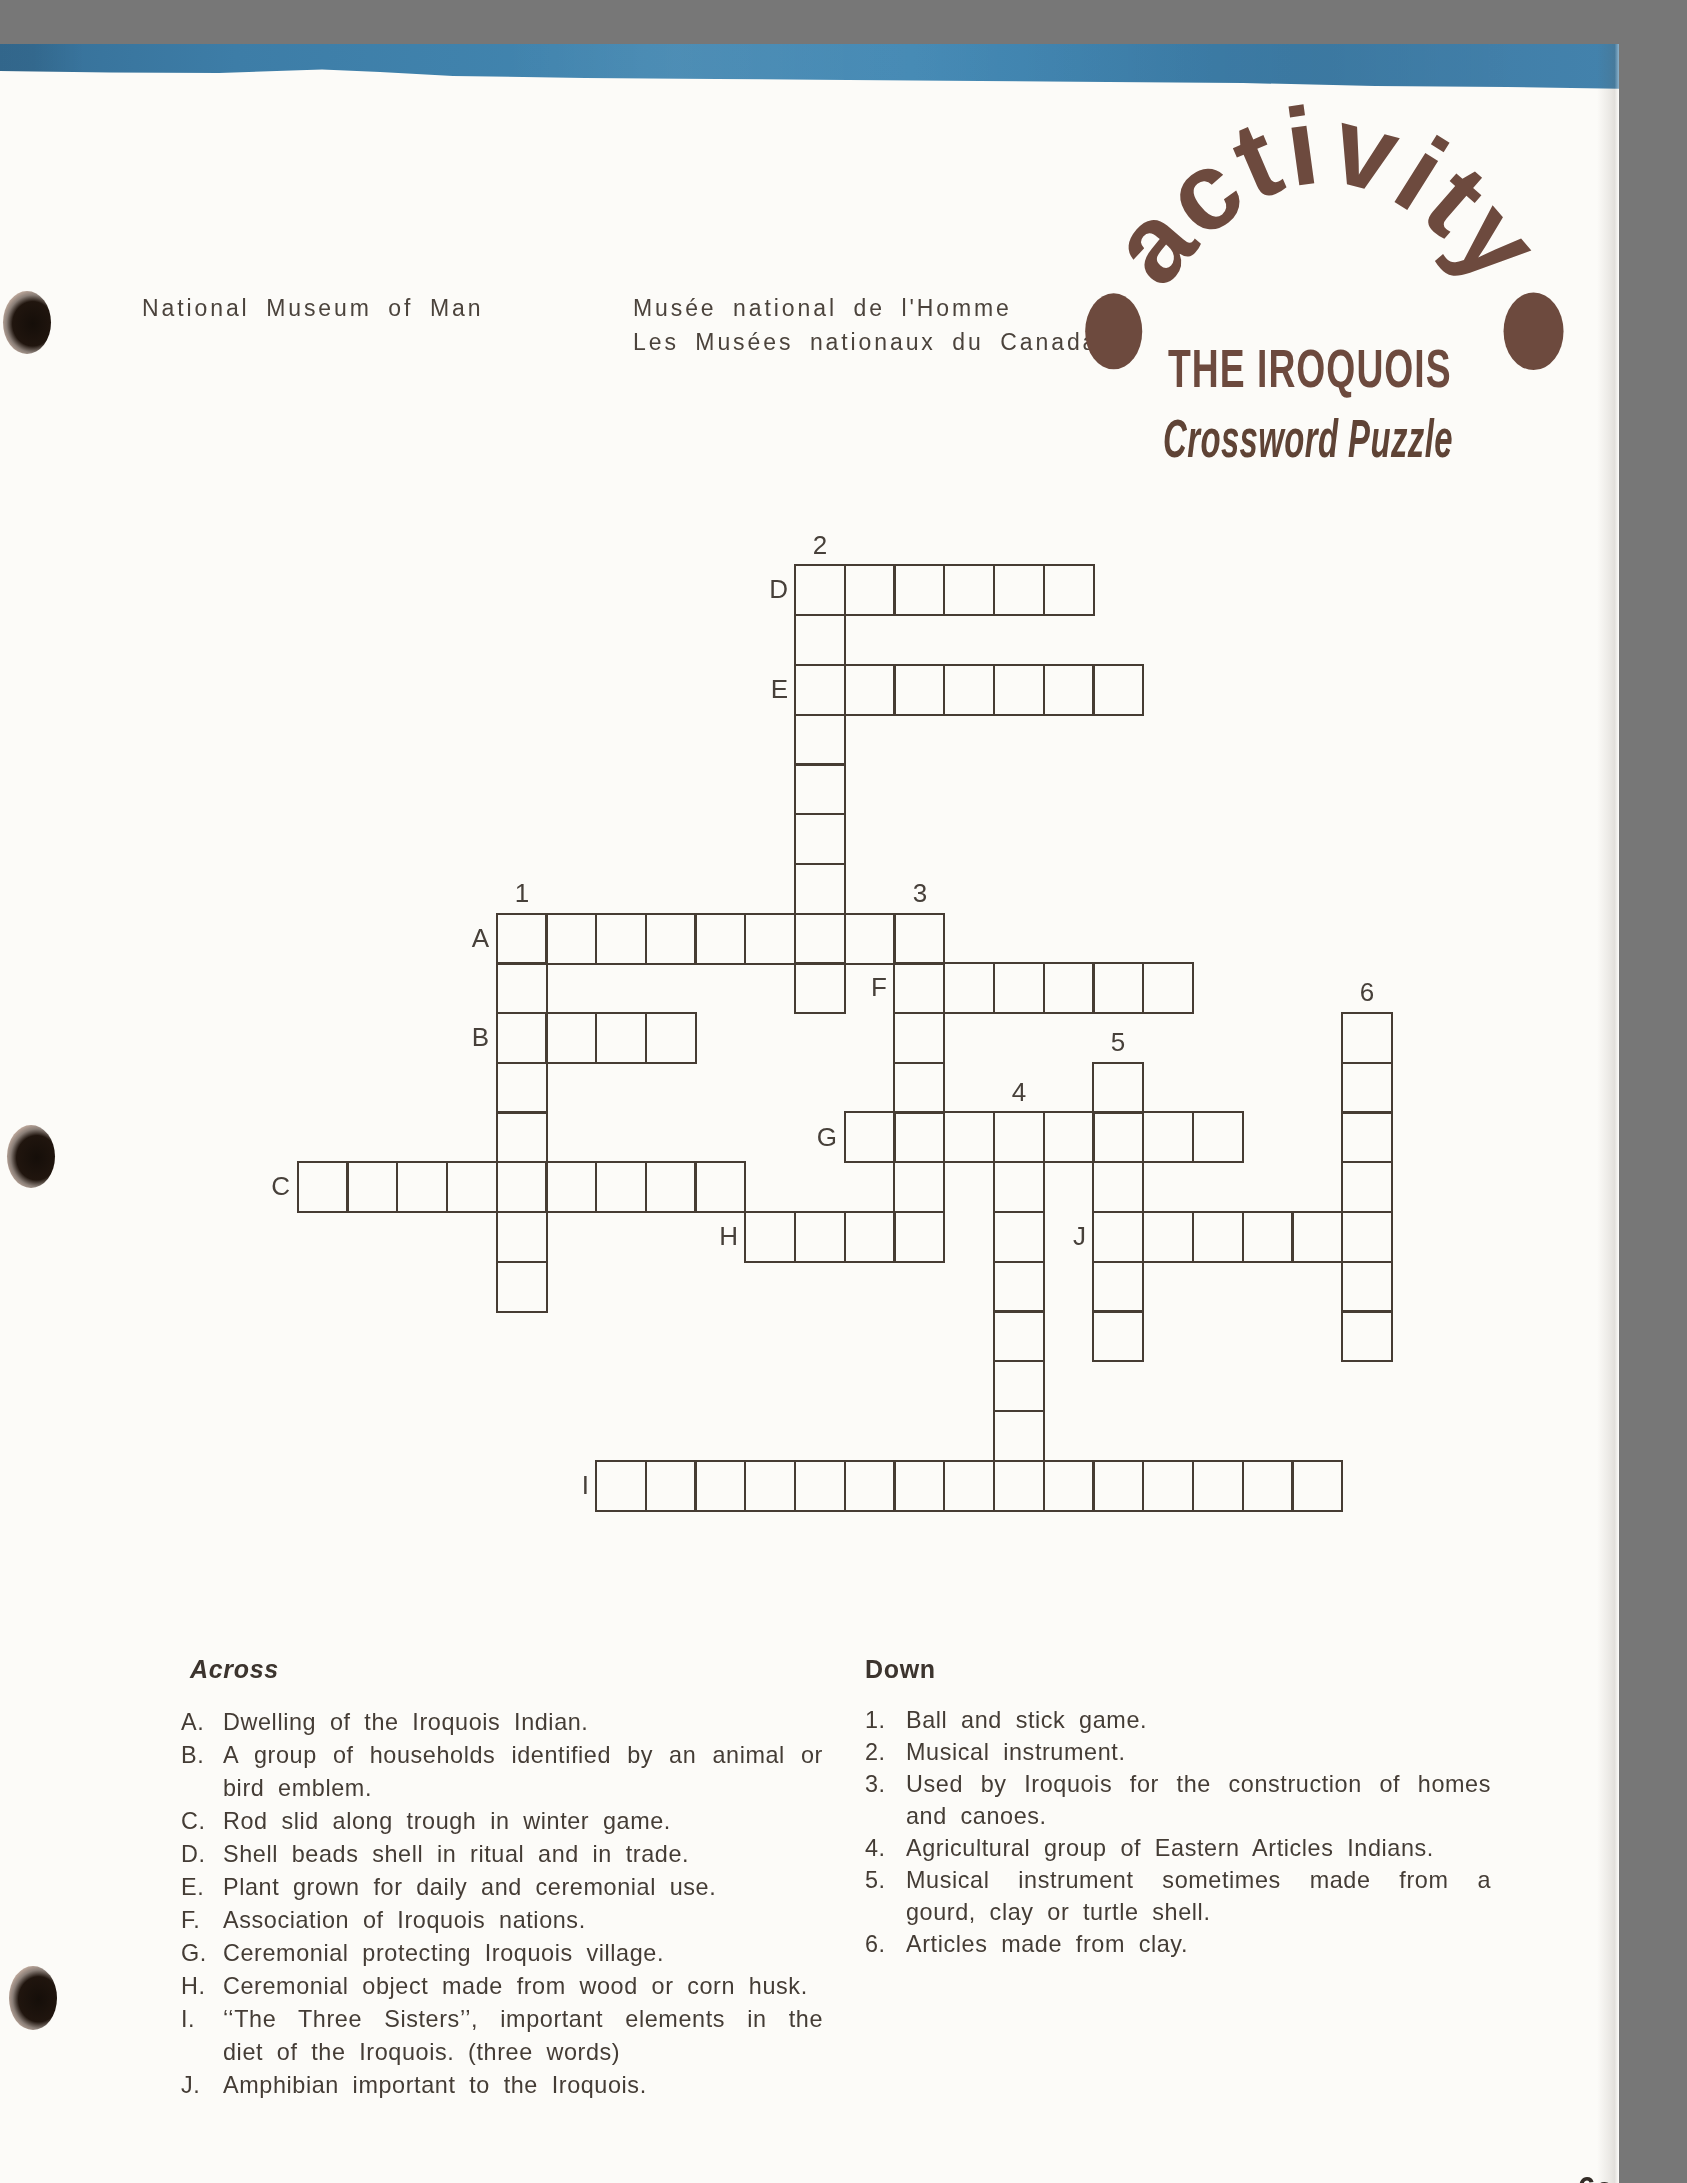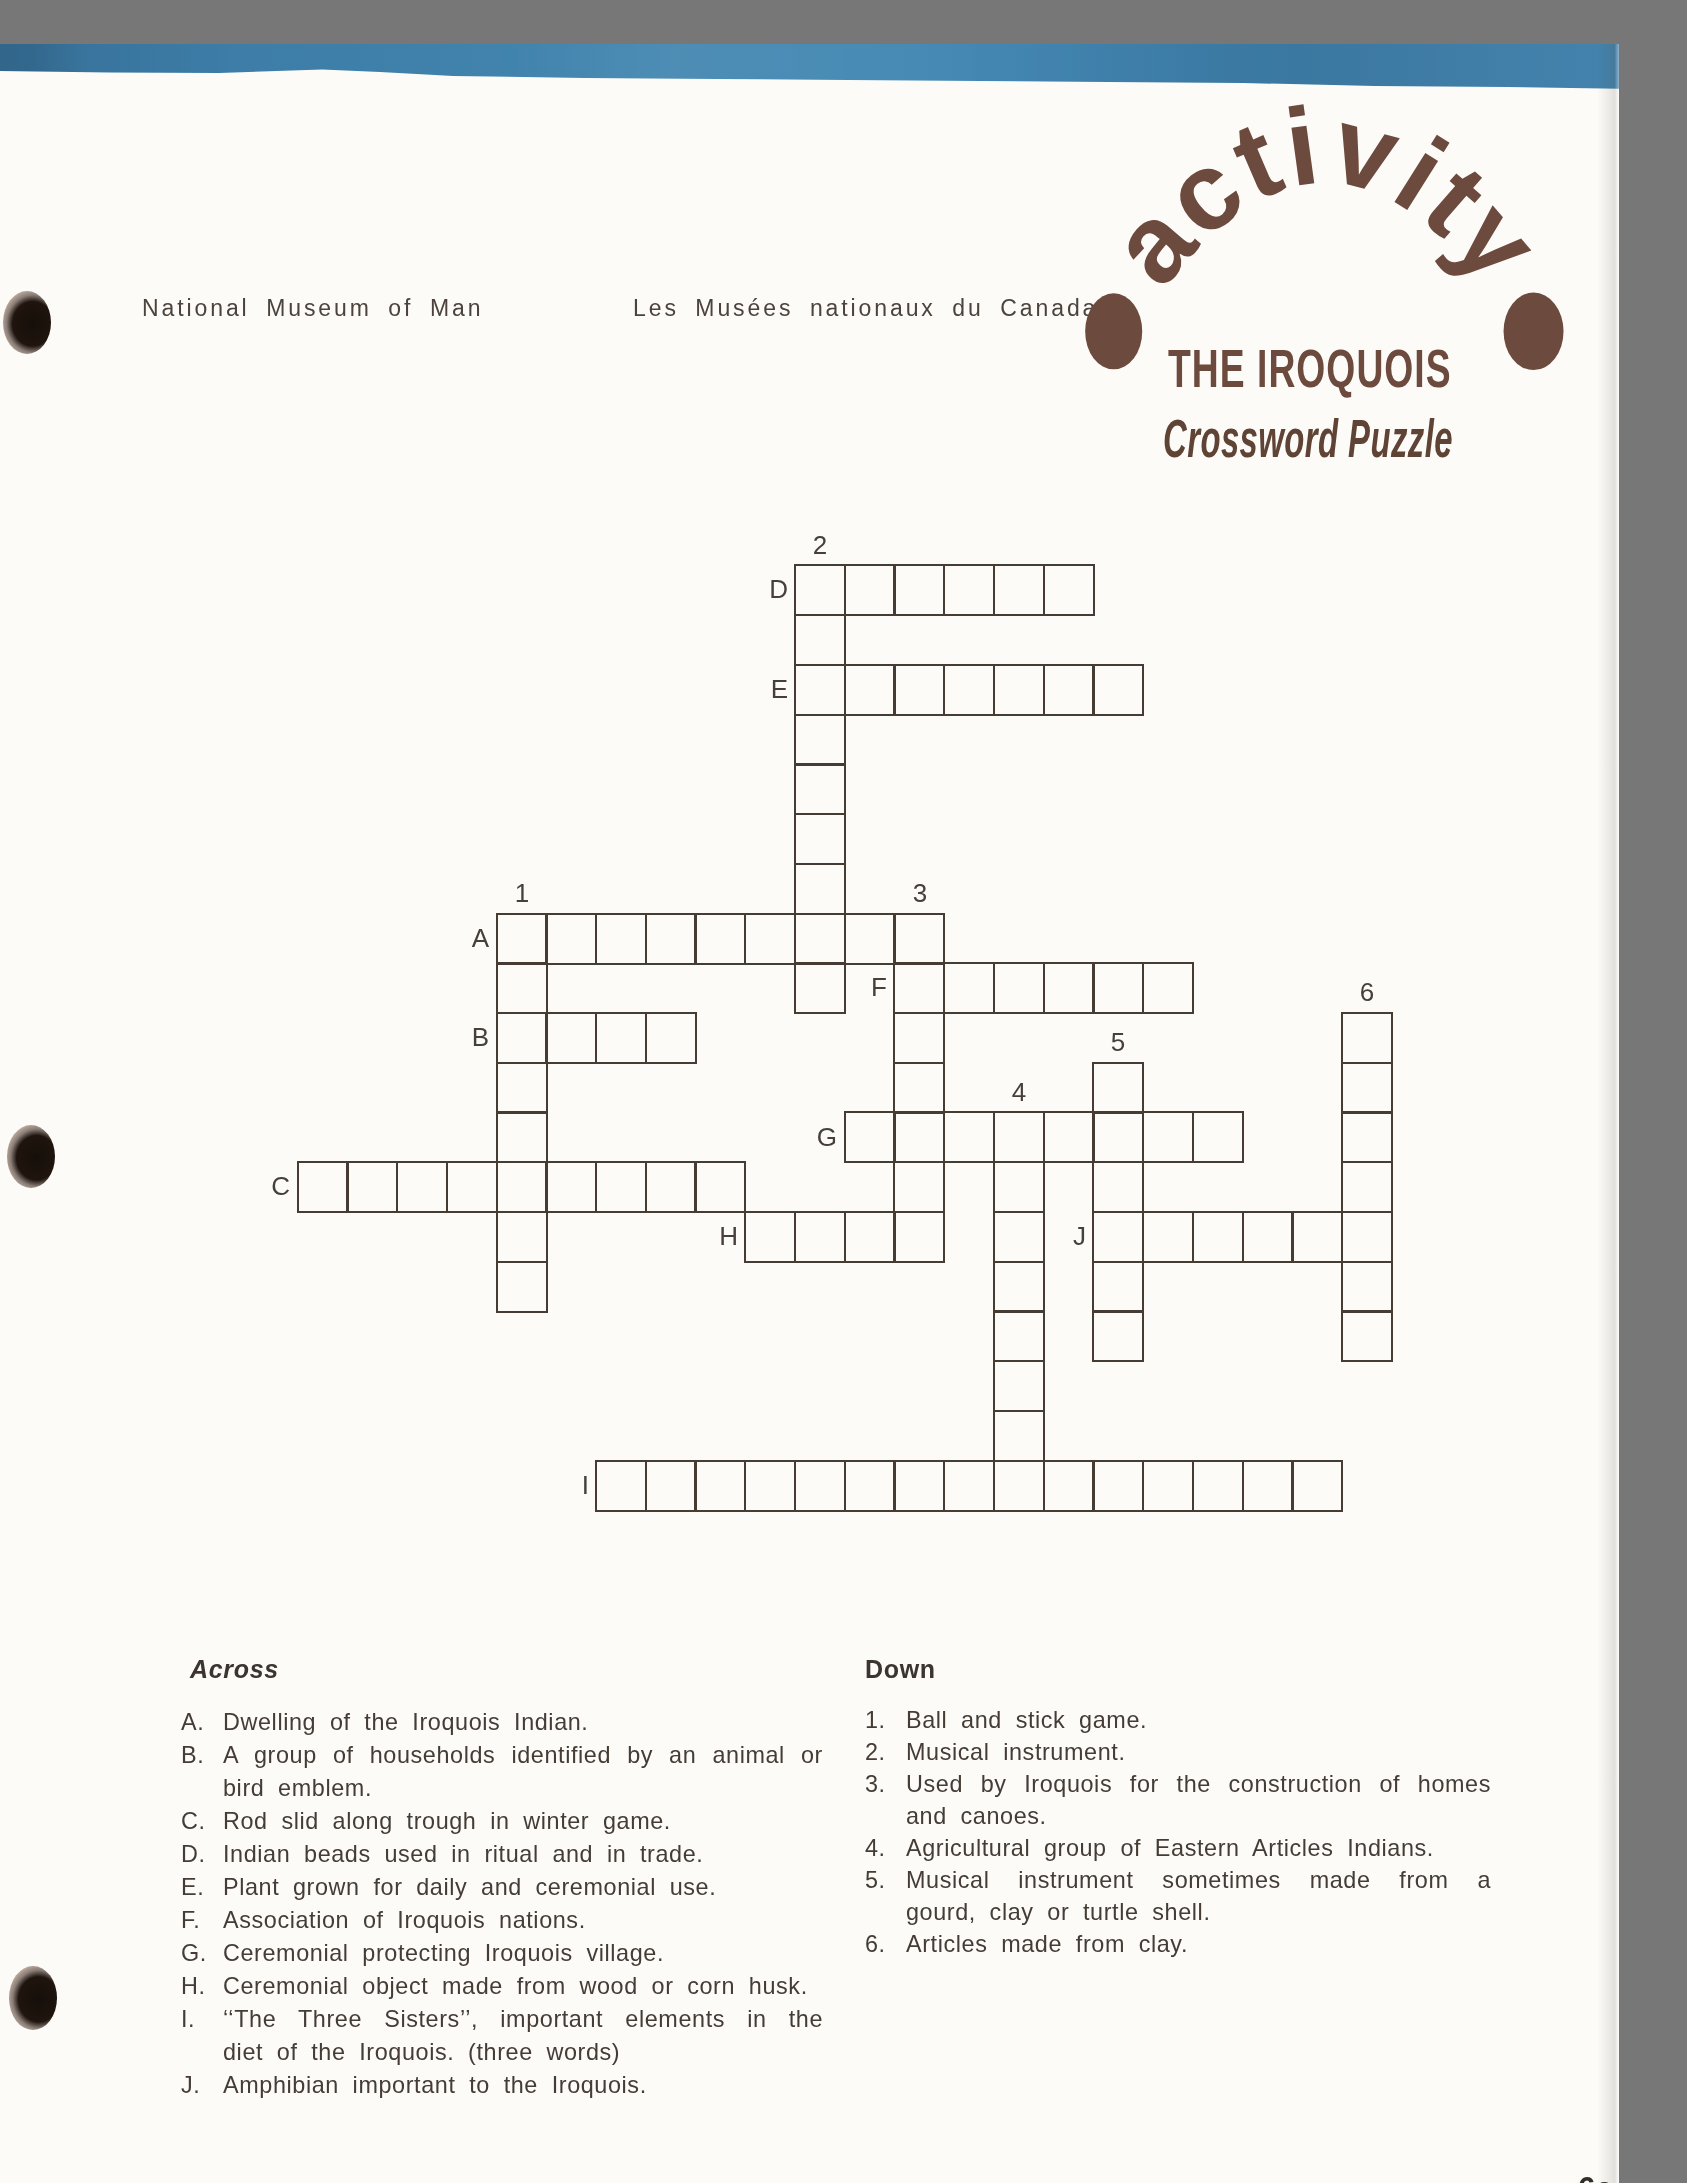--- a/index.html
+++ b/index.html
@@ -79,20 +79,21 @@
   </div>
 
   <div class="hole" style="left:2.9px;  top:247px;  width:48px; height:63px;"></div>
   <div class="hole" style="left:7.3px; top:1081px; width:48px; height:63px;"></div>
   <div class="hole" style="left:8.8px; top:1922px; width:48px; height:64px;"></div>
 
   <div class="masthead-col masthead-en">
     <div>National Museum of Man</div>
   </div>
   <div class="masthead-col masthead-fr">
+    <div>Musée national de l'Homme</div>
     <div>Les Musées nationaux du Canada</div>
   </div>
 
   <svg class="logo-svg" viewBox="1440 10 700 560">
     <path id="arcpath" d="M 1548 400 Q 1812 -20 2078 400" fill="none" stroke="none"></path>
     <text font-family="Liberation Sans, sans-serif" font-size="150" font-weight="bold" fill="#6d4a3e" letter-spacing="5">
       <textPath href="#arcpath" startOffset="50%" text-anchor="middle">activity</textPath>
     </text>
     <ellipse cx="1523" cy="393" rx="39" ry="52" fill="#6d4a3e"></ellipse>
     <ellipse cx="2097" cy="393" rx="41" ry="53" fill="#6d4a3e"></ellipse>
@@ -248,21 +249,21 @@
       <div class="clue">
     <span class="clue-label">B.</span>
     <span class="clue-text">A group of households identified by an animal or bird emblem.</span>
   </div>
       <div class="clue">
     <span class="clue-label">C.</span>
     <span class="clue-text">Rod slid along trough in winter game.</span>
   </div>
       <div class="clue">
     <span class="clue-label">D.</span>
-    <span class="clue-text">Indian beads used in ritual and in trade.</span>
+    <span class="clue-text">Shell beads shell in ritual and in trade.</span>
   </div>
       <div class="clue">
     <span class="clue-label">E.</span>
     <span class="clue-text">Plant grown for daily and ceremonial use.</span>
   </div>
       <div class="clue">
     <span class="clue-label">F.</span>
     <span class="clue-text">Association of Iroquois nations.</span>
   </div>
       <div class="clue">

